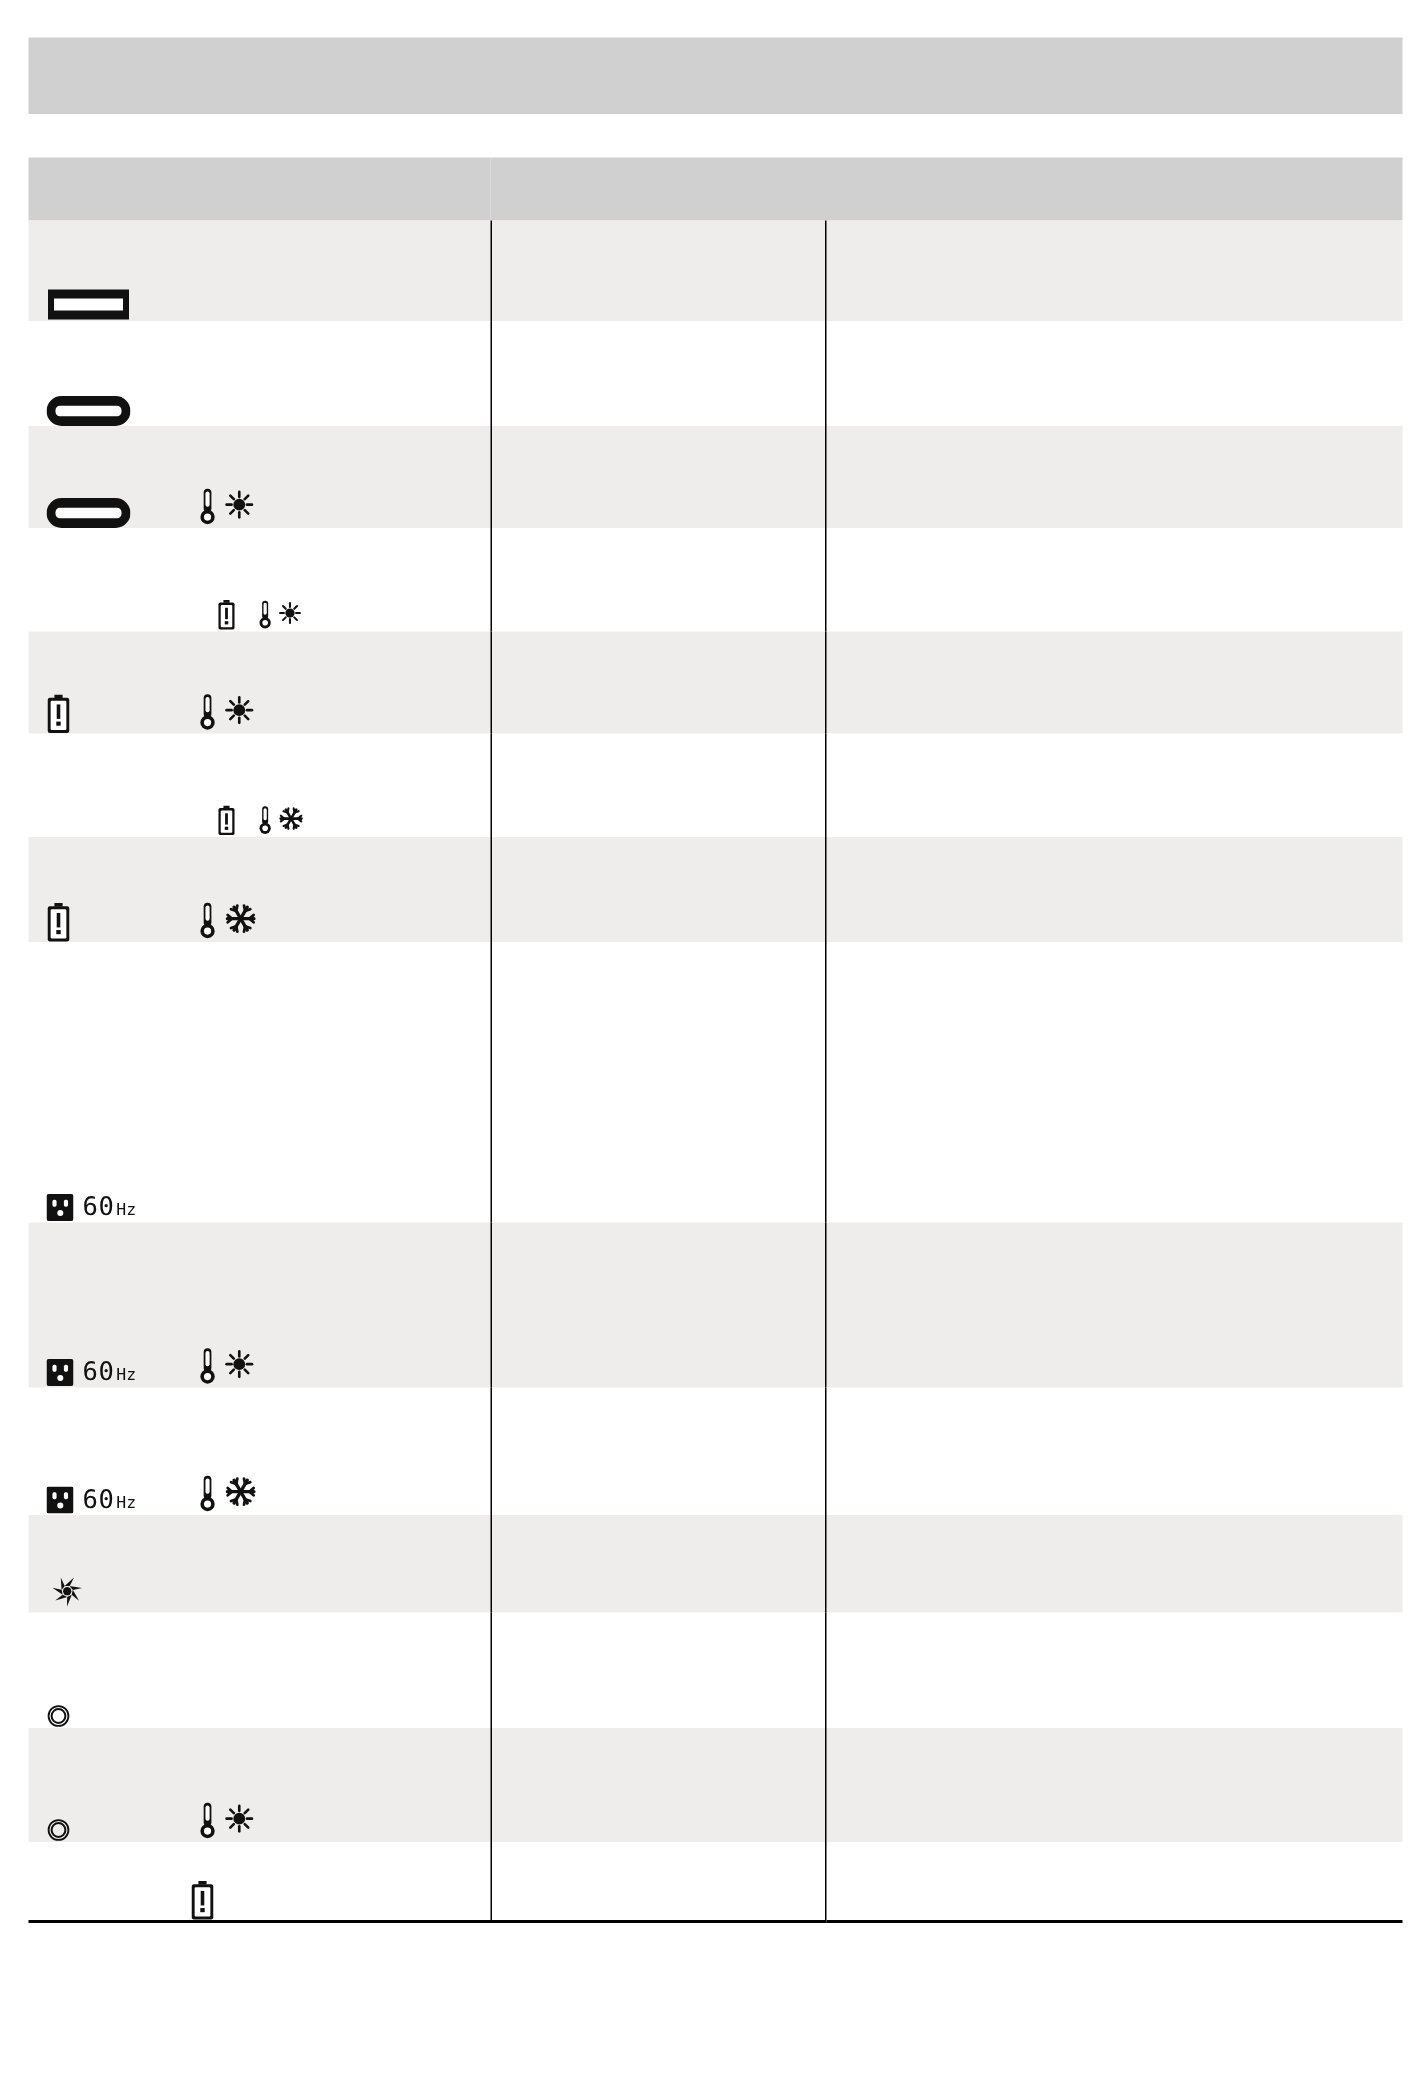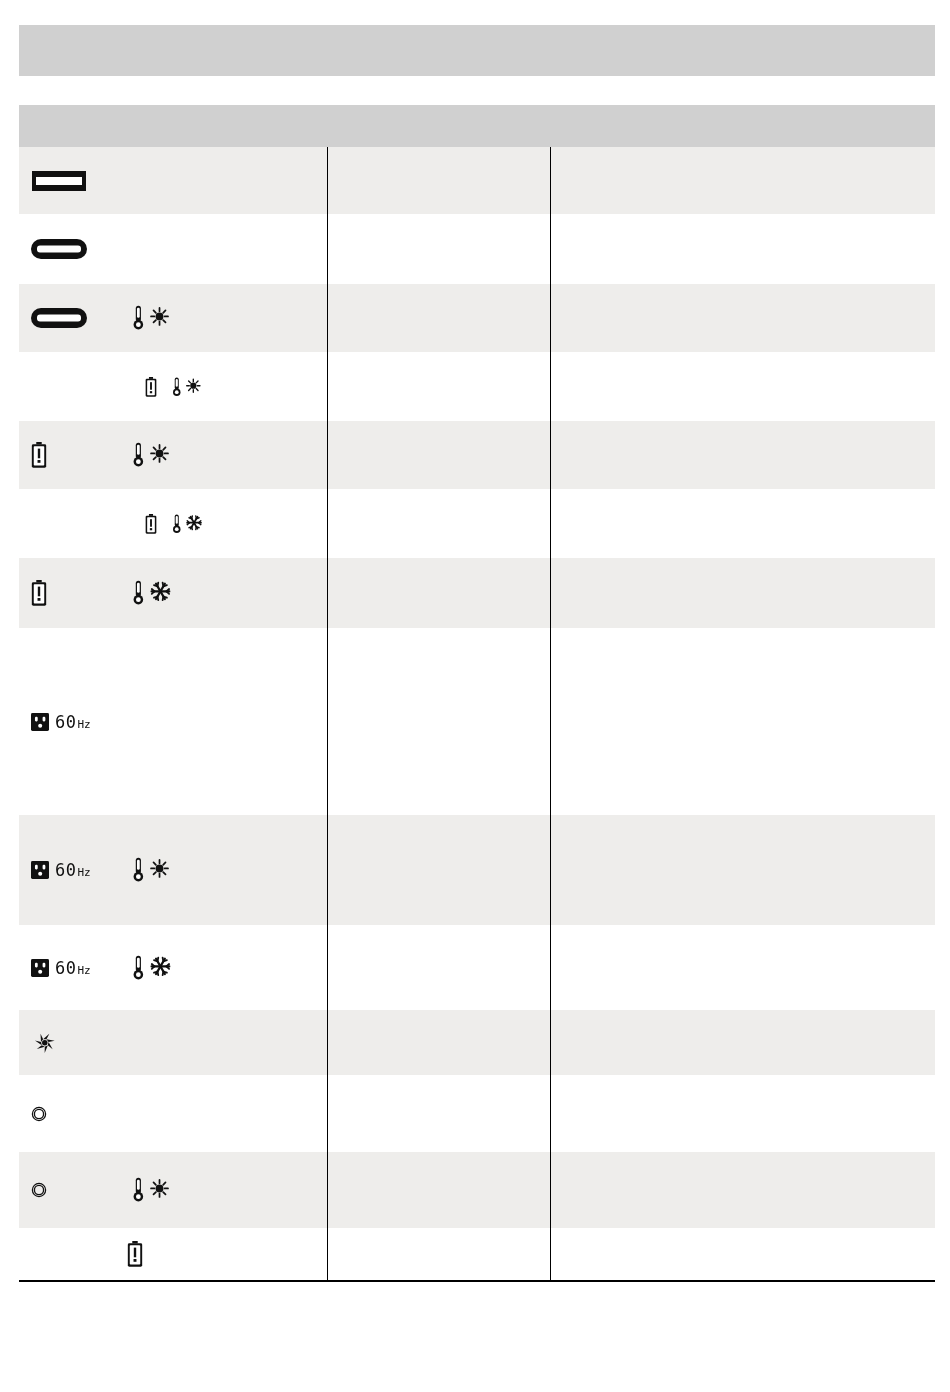--- a/index.html
+++ b/index.html
@@ -60,21 +60,21 @@
   .spec-table tbody tr td.col-desc,
   .spec-table tbody tr td.col-action{
     border-left:1.4px solid #000000;
   }
   .spec-table tbody tr.last-row td{border-bottom:2px solid #000;}
 
   .cell-pad{padding:0 10px;min-height:1px;}
 
   
   .icon-cell{
-    display:flex;align-items:center;
+    display:flex;align-items:flex-end;
     height:100%;
     padding-left:12px;
     box-sizing:border-box;
   }
 
   .icon-slot{
     display:flex;align-items:center;
     flex:0 0 auto;
   }
   .icon-slot.slotA{width:100px;}

